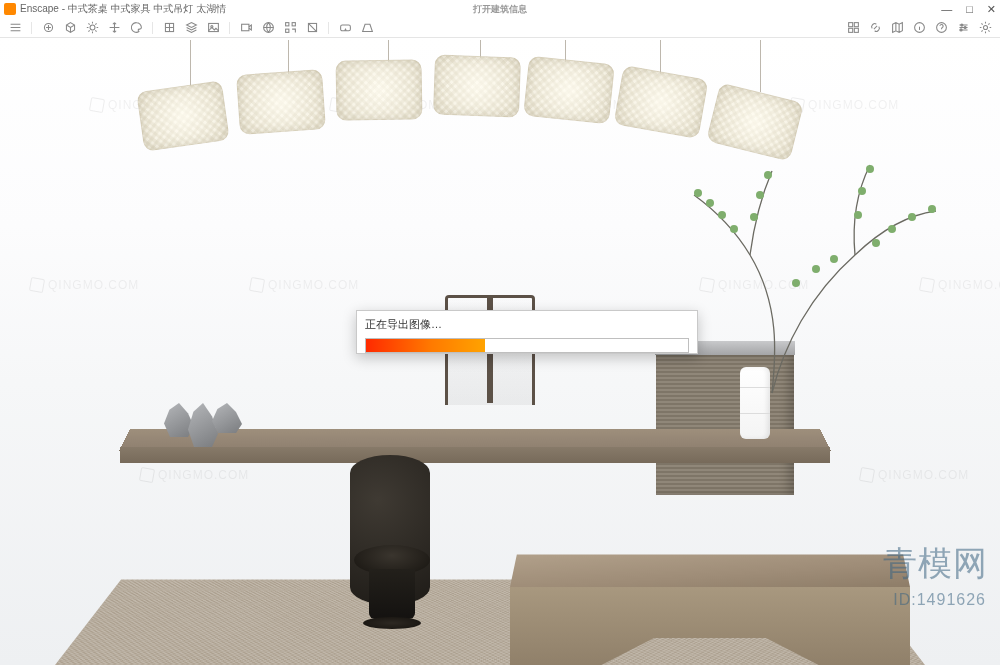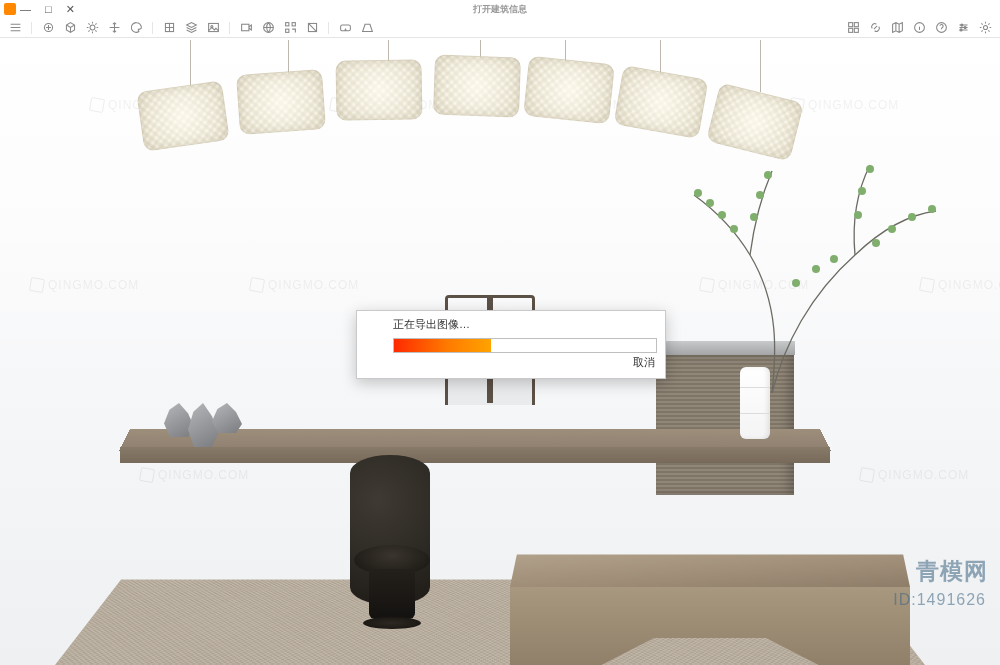--- a/index.html
+++ b/index.html
@@ -20,21 +20,21 @@
 .tool-sep { width: 1px; height: 12px; background: #e6e6e6; margin: 0 3px; }
 .toolbar-spacer { flex: 1; }
 .toolbar-right { display: flex; gap: 4px; align-items: center; }
 
 
 .viewport { position: absolute; top: 38px; left: 0; right: 0; bottom: 0; background: linear-gradient(180deg,#fff 0%, #fcfcfd 30%, #f6f7f8 55%, #eef0f2 100%); overflow: hidden; }
 
 
 .wm { position: absolute; color: rgba(0,0,0,0.06); font-size: 12px; user-select: none; letter-spacing: 1px; display: flex; align-items: center; gap: 4px; }
 .wm .cube { width: 14px; height: 14px; border: 1px solid rgba(0,0,0,0.07); transform: rotate(10deg); border-radius: 2px; }
-.wm-br { position: absolute; right: 12px; bottom: 78px; color: rgba(60,100,130,0.55); font-size: 23px; font-weight: 700; letter-spacing: 1px; }
+.wm-br { position: absolute; right: 12px; bottom: 78px; color: rgba(60,100,130,0.55); font-size: 34px; font-weight: 400; letter-spacing: 1px; }
 .wm-id { position: absolute; right: 14px; bottom: 56px; color: rgba(60,100,130,0.55); font-size: 16px; letter-spacing: 1px; }
 
 
 .scene { position: absolute; left: 0; right: 0; bottom: 0; top: 0; }
 
 .rug { position: absolute; left: 55px; bottom: 0; width: 870px; height: 190px;
        background: repeating-linear-gradient(45deg,#b3aca3 0 2px,#a39b91 2px 4px),
                    repeating-linear-gradient(-45deg,#a59d93 0 2px,#948c82 2px 4px);
        background-blend-mode: overlay;
        transform: perspective(900px) rotateX(58deg); transform-origin: bottom center;
@@ -73,33 +73,34 @@
        box-shadow: inset 0 0 10px rgba(120,110,80,0.2); border: 1px solid rgba(180,170,140,0.35); }
 
 .vase { position: absolute; left: 740px; bottom: 226px; width: 30px; height: 72px; background: linear-gradient(180deg,#fff,#f4f4f4); border-radius: 6px; box-shadow: inset -3px 0 4px rgba(0,0,0,0.08); }
 .vase::before, .vase::after { content: ""; position: absolute; left: 0; width: 100%; height: 1px; background: #dcdcdc; }
 .vase::before { top: 20px; } .vase::after { top: 46px; }
 
 .plant { position: absolute; left: 680px; bottom: 270px; width: 280px; height: 250px; }
 .plant svg { width: 100%; height: 100%; }
 
 
-.dialog { position: absolute; left: 356px; top: 272px; width: 310px; background: #fff; border: 1px solid #c9c9c9; box-shadow: 0 4px 14px rgba(0,0,0,0.22); font-size: 11px; padding-left: 28px; }
+.dialog { position: absolute; left: 356px; top: 272px; width: 342px; background: #fff; border: 1px solid #c9c9c9; box-shadow: 0 4px 14px rgba(0,0,0,0.22); font-size: 11px; }
 .dialog .head { padding: 6px 8px 4px; color: #333; }
 .dialog .bar-out { margin: 2px 8px 0; height: 15px; border: 1px solid #bfbfbf; background: #fff; position: relative; }
 .dialog .bar-fill { position: absolute; left: 0; top: 0; bottom: 0; background: linear-gradient(90deg,#ff2a00 0%, #ff7a00 55%, #ffa300 100%); }
 .dialog .pct { text-align: center; padding: 2px 0 6px; color: #333; }
 .dialog .dlg-foot { text-align: right; padding: 2px 10px 8px; }
 .dialog .cancel { color: #333; cursor: pointer; font-size: 11px; background: none; border: none; }
 </style>
 </head>
 <body>
 
 <div class="titlebar">
   <span class="app-icon"></span>
+  <span class="title-text">Enscape - 中式茶桌 中式家具 中式吊灯 太湖情</span>
   <span class="middle-hint">打开建筑信息</span>
   <div class="winbtns">
     <span class="winbtn">—</span>
     <span class="winbtn">□</span>
     <span class="winbtn">✕</span>
   </div>
 </div>
 
 <div class="toolbar">
   <div id="tb-left" style="display:flex;gap:4px;align-items:center">
@@ -373,17 +374,14 @@
   </div>
 
   <div class="wm-br">青模网</div>
   <div class="wm-id">ID:1491626</div>
 
   <div class="dialog">
     <div class="head">正在导出图像…</div>
     <div class="bar-out">
       <div class="bar-fill" id="barfill" style="width: 37%;"></div>
     </div>
-    <div class="dlg-foot">
-      <button class="cancel">取消</button>
-    </div>
   </div>
 </div>
 
 </body></html>

